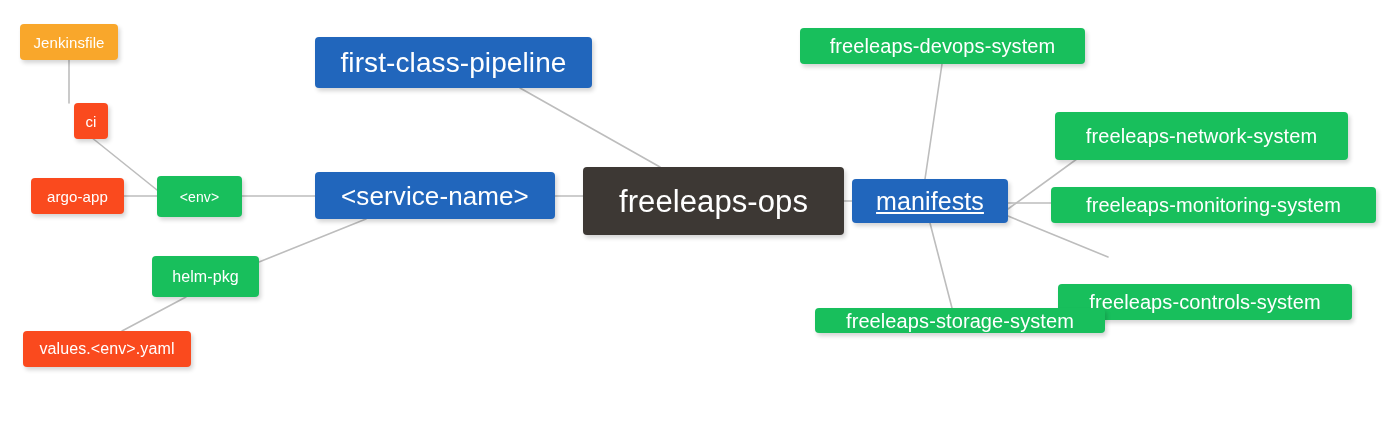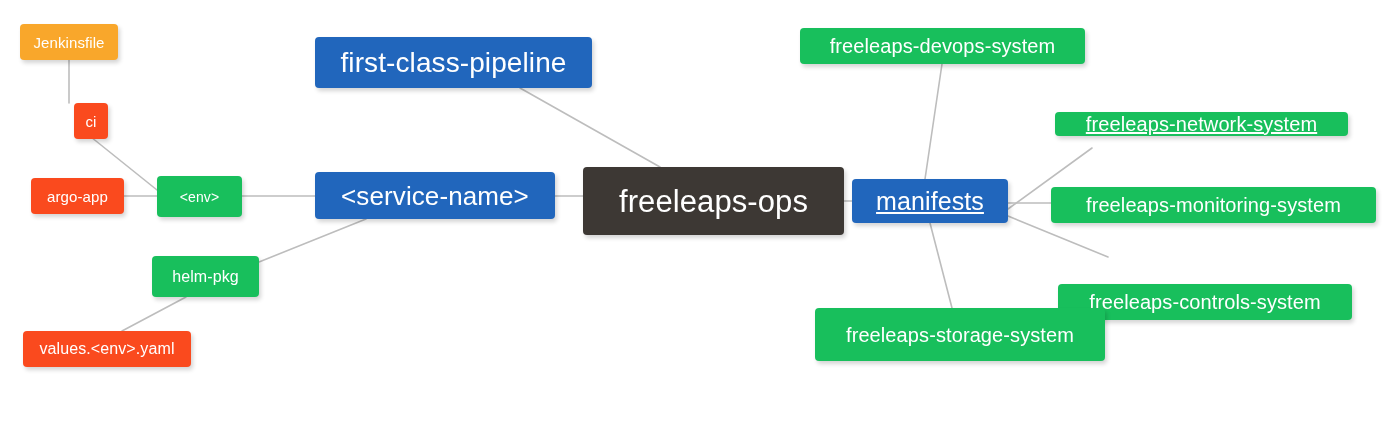--- a/index.html
+++ b/index.html
@@ -68,18 +68,18 @@
       <div class="node" style="left: 52px; top: 103px; width: 34px; height: 36px; background: rgb(250, 74, 30); color: rgb(255, 255, 255); font-size: 15px; margin-left: 22px;">ci</div>
       <div class="node" style="left: 31px; top: 178px; width: 93px; height: 36px; background: rgb(250, 74, 30); color: rgb(255, 255, 255); font-size: 15px;">argo-app</div>
       <div class="node" style="left: 157px; top: 176px; width: 85px; height: 41px; background: rgb(24, 191, 92); color: rgb(255, 255, 255); font-size: 14px;">&lt;env&gt;</div>
       <div class="node" style="left: 152px; top: 256px; width: 107px; height: 41px; background: rgb(24, 191, 92); color: rgb(255, 255, 255); font-size: 16px;">helm-pkg</div>
       <div class="node" style="left: 23px; top: 331px; width: 168px; height: 36px; background: rgb(250, 74, 30); color: rgb(255, 255, 255); font-size: 16px;">values.&lt;env&gt;.yaml</div>
       <div class="node" style="left: 315px; top: 37px; width: 277px; height: 51px; background: rgb(33, 102, 188); color: rgb(255, 255, 255); font-size: 28px;">first-class-pipeline</div>
       <div class="node" style="left: 315px; top: 172px; width: 240px; height: 47px; background: rgb(33, 102, 188); color: rgb(255, 255, 255); font-size: 26px;">&lt;service-name&gt;</div>
       <div class="node" style="left: 583px; top: 167px; width: 261px; height: 68px; background: rgb(61, 56, 52); color: rgb(255, 255, 255); font-size: 31px;">freeleaps-ops</div>
       <div class="node" style="left: 852px; top: 179px; width: 156px; height: 44px; background: rgb(33, 102, 188); color: rgb(255, 255, 255); font-size: 25px; text-decoration: underline;">manifests</div>
       <div class="node" style="left: 800px; top: 28px; width: 285px; height: 36px; background: rgb(24, 191, 92); color: rgb(255, 255, 255); font-size: 20px;">freeleaps-devops-system</div>
-      <div class="node" style="left: 1055px; top: 112px; width: 293px; height: 24px; background: rgb(24, 191, 92); color: rgb(255, 255, 255); font-size: 20px; text-decoration: underline;">freeleaps-network-system</div>
+      <div class="node" style="left: 1055px; top: 112px; width: 293px; height: 48px; background: rgb(24, 191, 92); color: rgb(255, 255, 255); font-size: 20px;">freeleaps-network-system</div>
       <div class="node" style="left: 1051px; top: 187px; width: 325px; height: 36px; background: rgb(24, 191, 92); color: rgb(255, 255, 255); font-size: 20px;">freeleaps-monitoring-system</div>
       <div class="node" style="left: 1058px; top: 257px; width: 294px; height: 36px; background: rgb(24, 191, 92); color: rgb(255, 255, 255); font-size: 20px; margin-top: 27px;">freeleaps-controls-system</div>
-      <div class="node" style="left: 815px; top: 308px; width: 290px; height: 53px; background: rgb(24, 191, 92); color: rgb(255, 255, 255); font-size: 20px;">freeleaps-storage-system</div>
+      <div class="node" style="left: 815px; top: 308px; width: 290px; height: 25px; background: rgb(24, 191, 92); color: rgb(255, 255, 255); font-size: 20px;">freeleaps-storage-system</div>
     </div>
 </div>
 
 </body></html>

